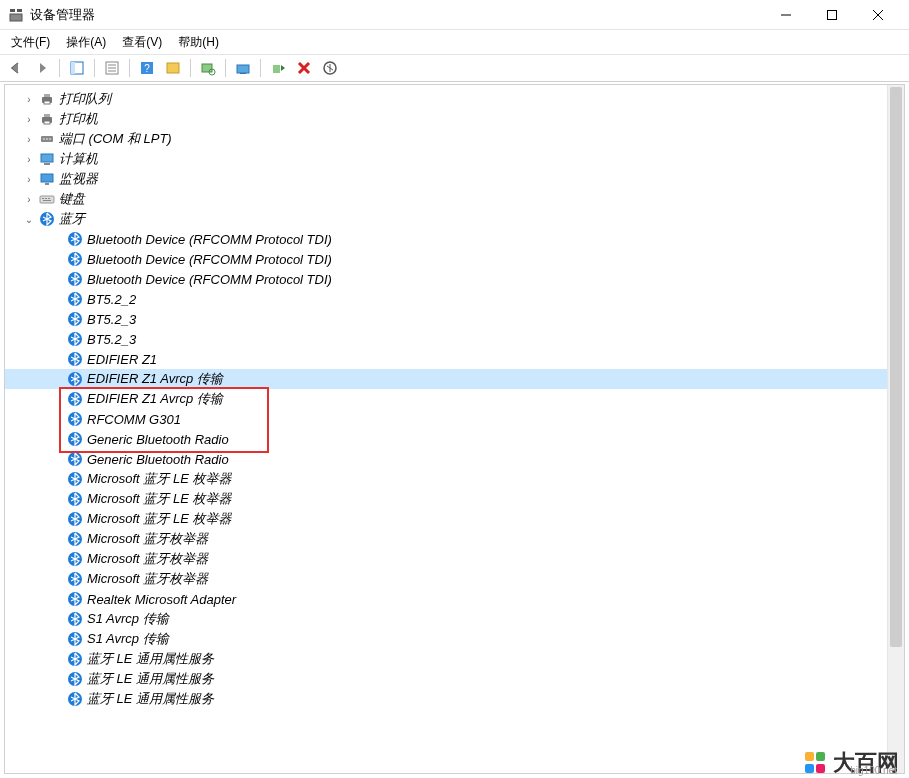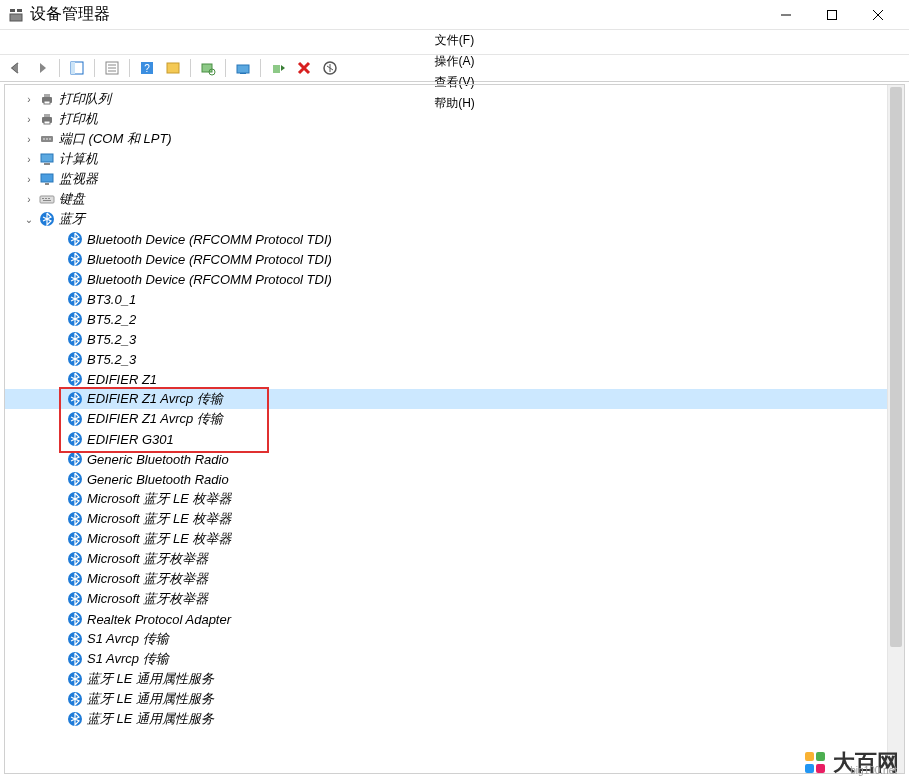--- a/index.html
+++ b/index.html
@@ -1,22 +1,22 @@
 <!DOCTYPE html>
 <html><head>
 <meta charset="utf-8">
 <style>
 * { margin: 0; padding: 0; box-sizing: border-box; font-family: "Microsoft YaHei", "Segoe UI", sans-serif; }
 body { background: #fff; font-size: 13px; color: #000; width: 909px; height: 778px; overflow: hidden; position: relative; }
 .titlebar { height: 30px; display: flex; align-items: center; padding: 0 8px; border-bottom: 1px solid #e5e5e5; }
 .titlebar-icon { width: 16px; height: 16px; margin-right: 6px; }
-.titlebar-title { flex: 1; font-size: 16px; }
+.titlebar-title { flex: 1; font-size: 13px; }
 .titlebar-controls { display: flex; }
 .titlebar-btn { width: 46px; height: 30px; display: flex; align-items: center; justify-content: center; font-size: 14px; cursor: pointer; }
-.menubar { height: 24px; display: flex; align-items: center; padding: 0 20px; font-size: 12px; flex-direction: column; }
+.menubar { height: 24px; display: flex; align-items: center; padding: 0 3px; font-size: 12px; }
 .menu-item { padding: 2px 8px; cursor: pointer; }
 .toolbar { height: 28px; display: flex; align-items: center; padding: 2px 4px; border-top: 1px solid #e5e5e5; border-bottom: 1px solid #d0d0d0; gap: 2px; }
 .tb-btn { width: 24px; height: 22px; display: flex; align-items: center; justify-content: center; cursor: pointer; border: 1px solid transparent; }
 .tb-sep { width: 1px; height: 18px; background: #d0d0d0; margin: 0 3px; }
 .content { position: absolute; top: 84px; left: 4px; right: 4px; bottom: 4px; border: 1px solid #d0d0d0; overflow-y: auto; overflow-x: hidden; }
 .tree { padding: 4px 0; }
 .tree-row { display: flex; align-items: center; height: 20px; cursor: pointer; white-space: nowrap; }
 .tree-row.selected { background: #cce8ff; }
 .tree-indent { display: inline-block; }
 .tree-toggle { width: 16px; height: 16px; display: inline-flex; align-items: center; justify-content: center; font-size: 10px; color: #666; }
@@ -265,31 +265,20 @@
       </div>
       <div class="tree-row ">
         <span class="tree-indent" style="width:44px"></span>
         <span class="tree-toggle none"></span>
         <span class="tree-icon">
           <svg width="16" height="16">
             <circle cx="8" cy="8" r="7" fill="#1e7bd8"></circle>
             <path d="M8 2 L8 14 L12 10 L4 6 M8 2 L12 6 L4 10" stroke="#fff" stroke-width="1.2" fill="none"></path>
           </svg>
         </span>
-        <span class="tree-label">BT3.0_1</span>
-      </div>
-      <div class="tree-row ">
-        <span class="tree-indent" style="width:44px"></span>
-        <span class="tree-toggle none"></span>
-        <span class="tree-icon">
-          <svg width="16" height="16">
-            <circle cx="8" cy="8" r="7" fill="#1e7bd8"></circle>
-            <path d="M8 2 L8 14 L12 10 L4 6 M8 2 L12 6 L4 10" stroke="#fff" stroke-width="1.2" fill="none"></path>
-          </svg>
-        </span>
         <span class="tree-label">BT5.2_2</span>
       </div>
       <div class="tree-row ">
         <span class="tree-indent" style="width:44px"></span>
         <span class="tree-toggle none"></span>
         <span class="tree-icon">
           <svg width="16" height="16">
             <circle cx="8" cy="8" r="7" fill="#1e7bd8"></circle>
             <path d="M8 2 L8 14 L12 10 L4 6 M8 2 L12 6 L4 10" stroke="#fff" stroke-width="1.2" fill="none"></path>
           </svg>
@@ -342,21 +331,21 @@
       </div>
       <div class="tree-row ">
         <span class="tree-indent" style="width:44px"></span>
         <span class="tree-toggle none"></span>
         <span class="tree-icon">
           <svg width="16" height="16">
             <circle cx="8" cy="8" r="7" fill="#1e7bd8"></circle>
             <path d="M8 2 L8 14 L12 10 L4 6 M8 2 L12 6 L4 10" stroke="#fff" stroke-width="1.2" fill="none"></path>
           </svg>
         </span>
-        <span class="tree-label">EDIFIER G301</span>
+        <span class="tree-label">RFCOMM G301</span>
       </div>
       <div class="tree-row ">
         <span class="tree-indent" style="width:44px"></span>
         <span class="tree-toggle none"></span>
         <span class="tree-icon">
           <svg width="16" height="16">
             <circle cx="8" cy="8" r="7" fill="#1e7bd8"></circle>
             <path d="M8 2 L8 14 L12 10 L4 6 M8 2 L12 6 L4 10" stroke="#fff" stroke-width="1.2" fill="none"></path>
           </svg>
         </span>
@@ -441,21 +430,21 @@
       </div>
       <div class="tree-row ">
         <span class="tree-indent" style="width:44px"></span>
         <span class="tree-toggle none"></span>
         <span class="tree-icon">
           <svg width="16" height="16">
             <circle cx="8" cy="8" r="7" fill="#1e7bd8"></circle>
             <path d="M8 2 L8 14 L12 10 L4 6 M8 2 L12 6 L4 10" stroke="#fff" stroke-width="1.2" fill="none"></path>
           </svg>
         </span>
-        <span class="tree-label">Realtek Protocol Adapter</span>
+        <span class="tree-label">Realtek Microsoft Adapter</span>
       </div>
       <div class="tree-row ">
         <span class="tree-indent" style="width:44px"></span>
         <span class="tree-toggle none"></span>
         <span class="tree-icon">
           <svg width="16" height="16">
             <circle cx="8" cy="8" r="7" fill="#1e7bd8"></circle>
             <path d="M8 2 L8 14 L12 10 L4 6 M8 2 L12 6 L4 10" stroke="#fff" stroke-width="1.2" fill="none"></path>
           </svg>
         </span>

